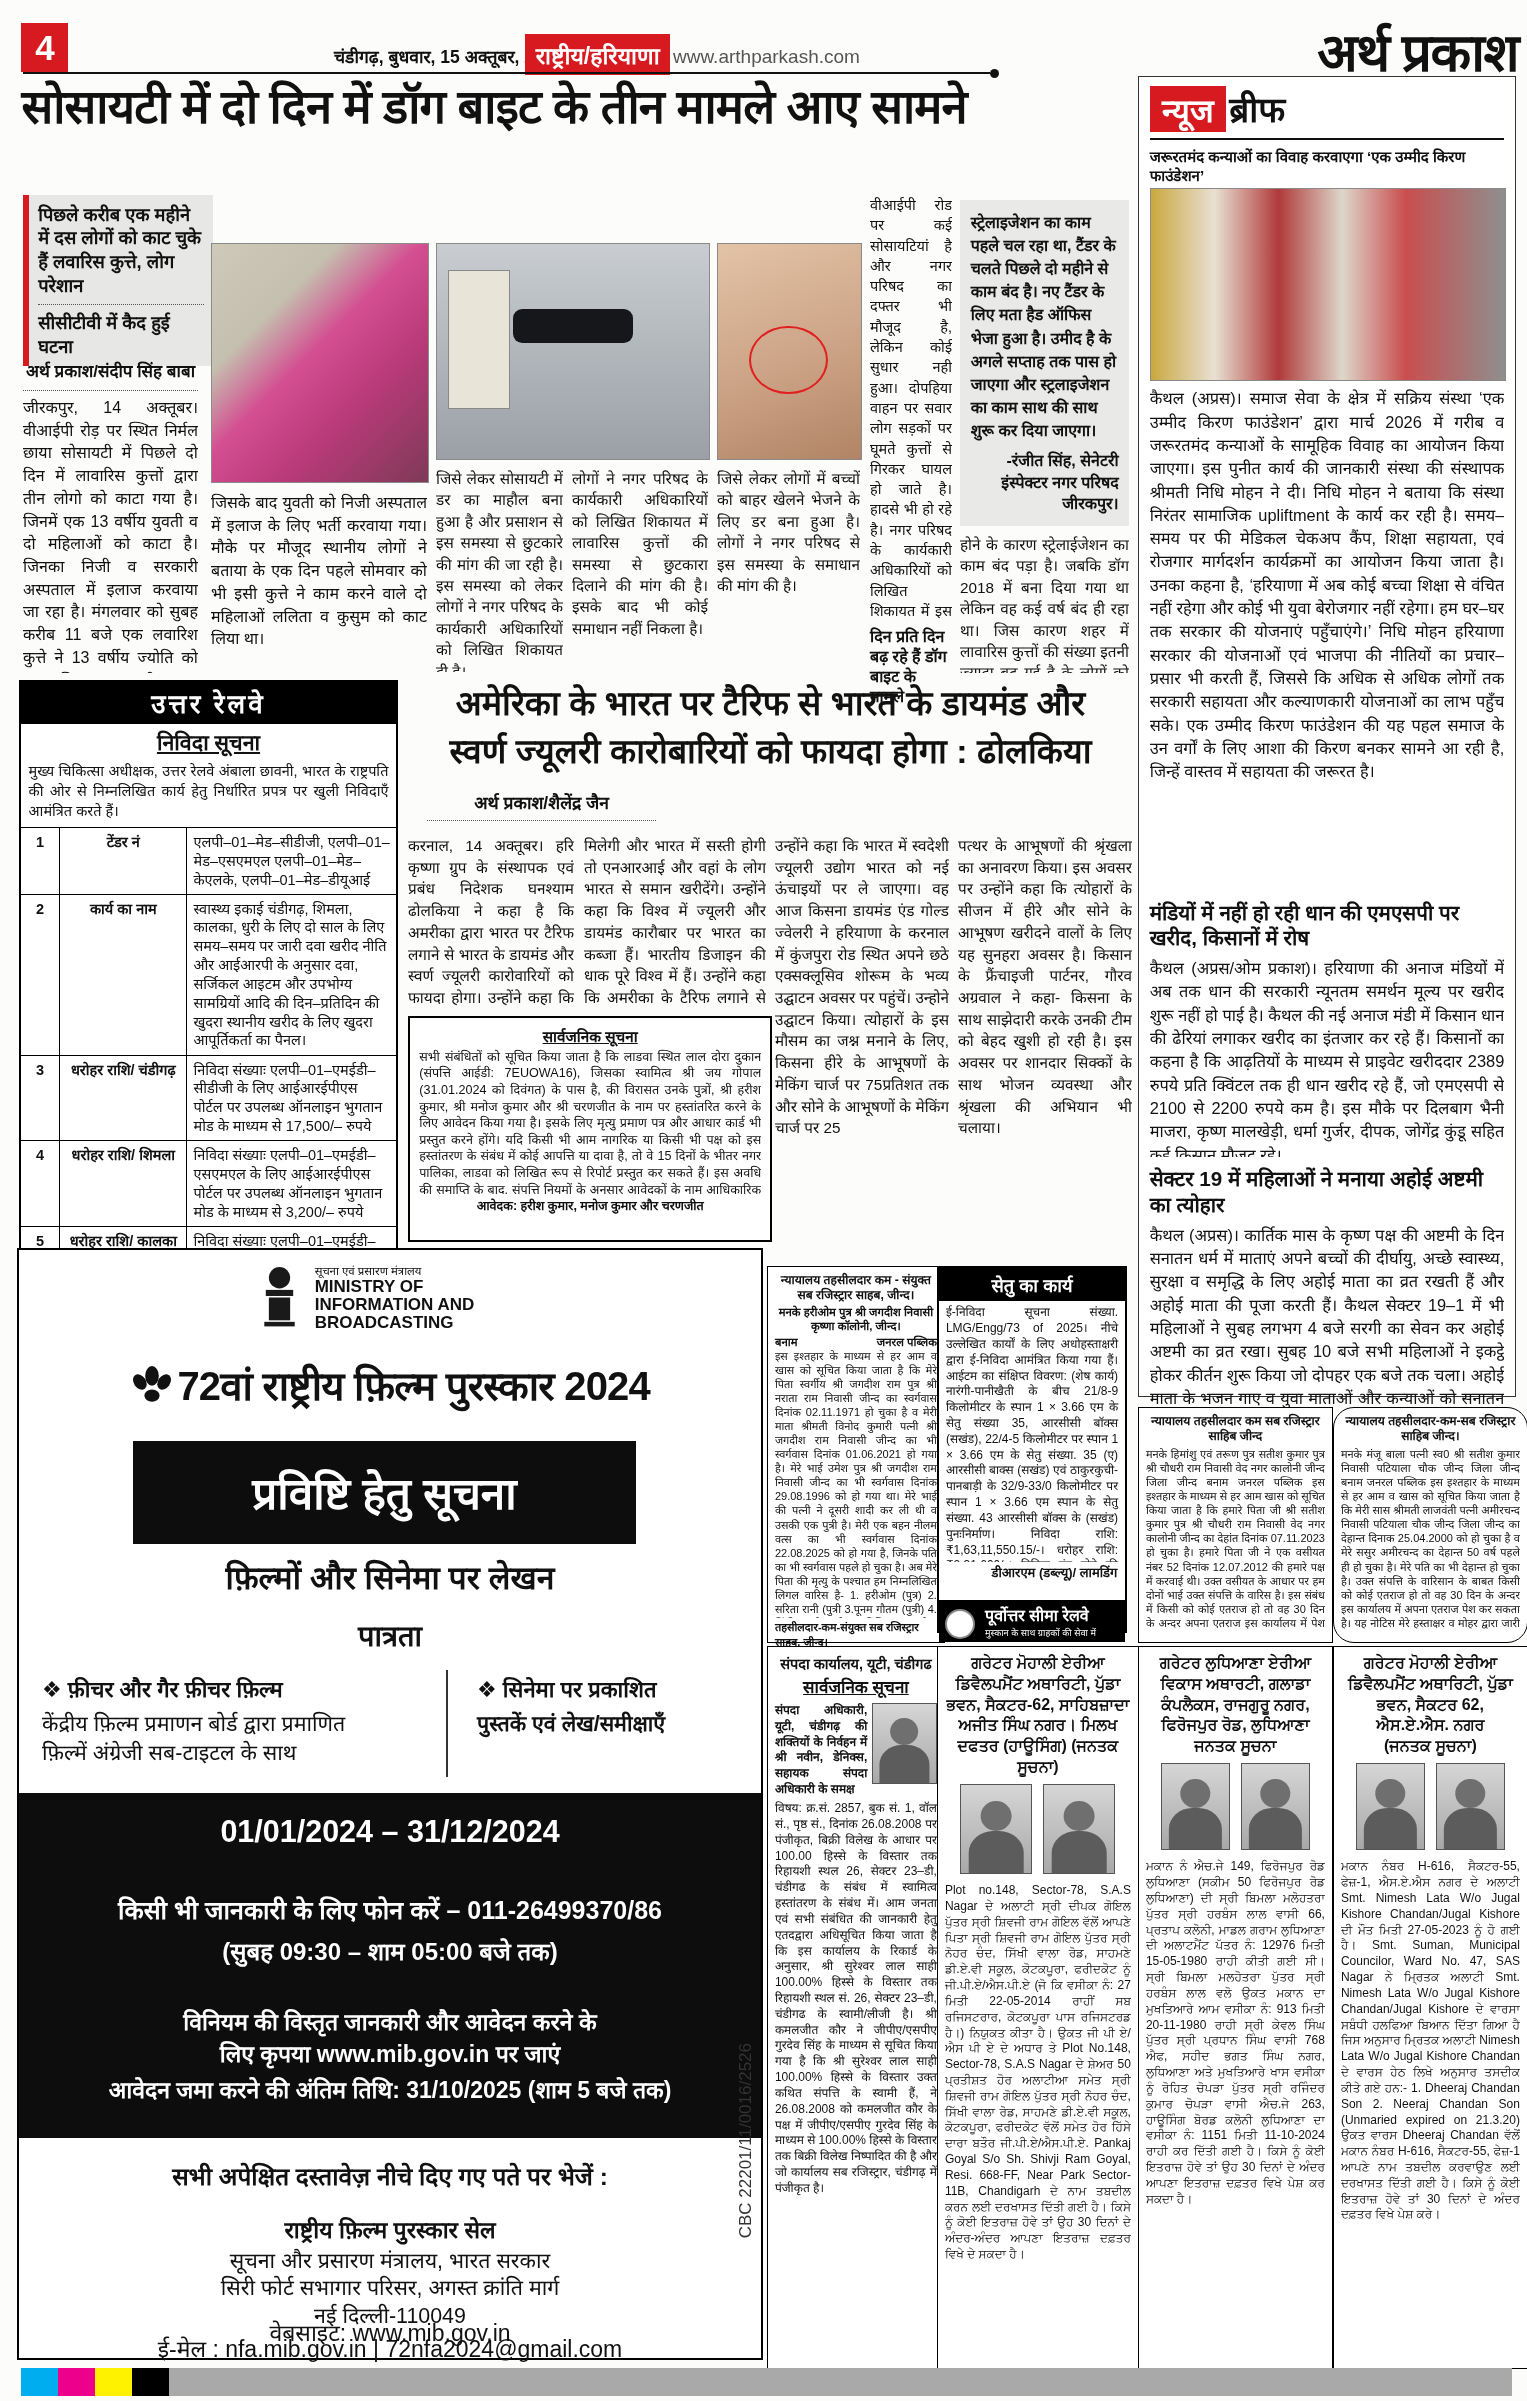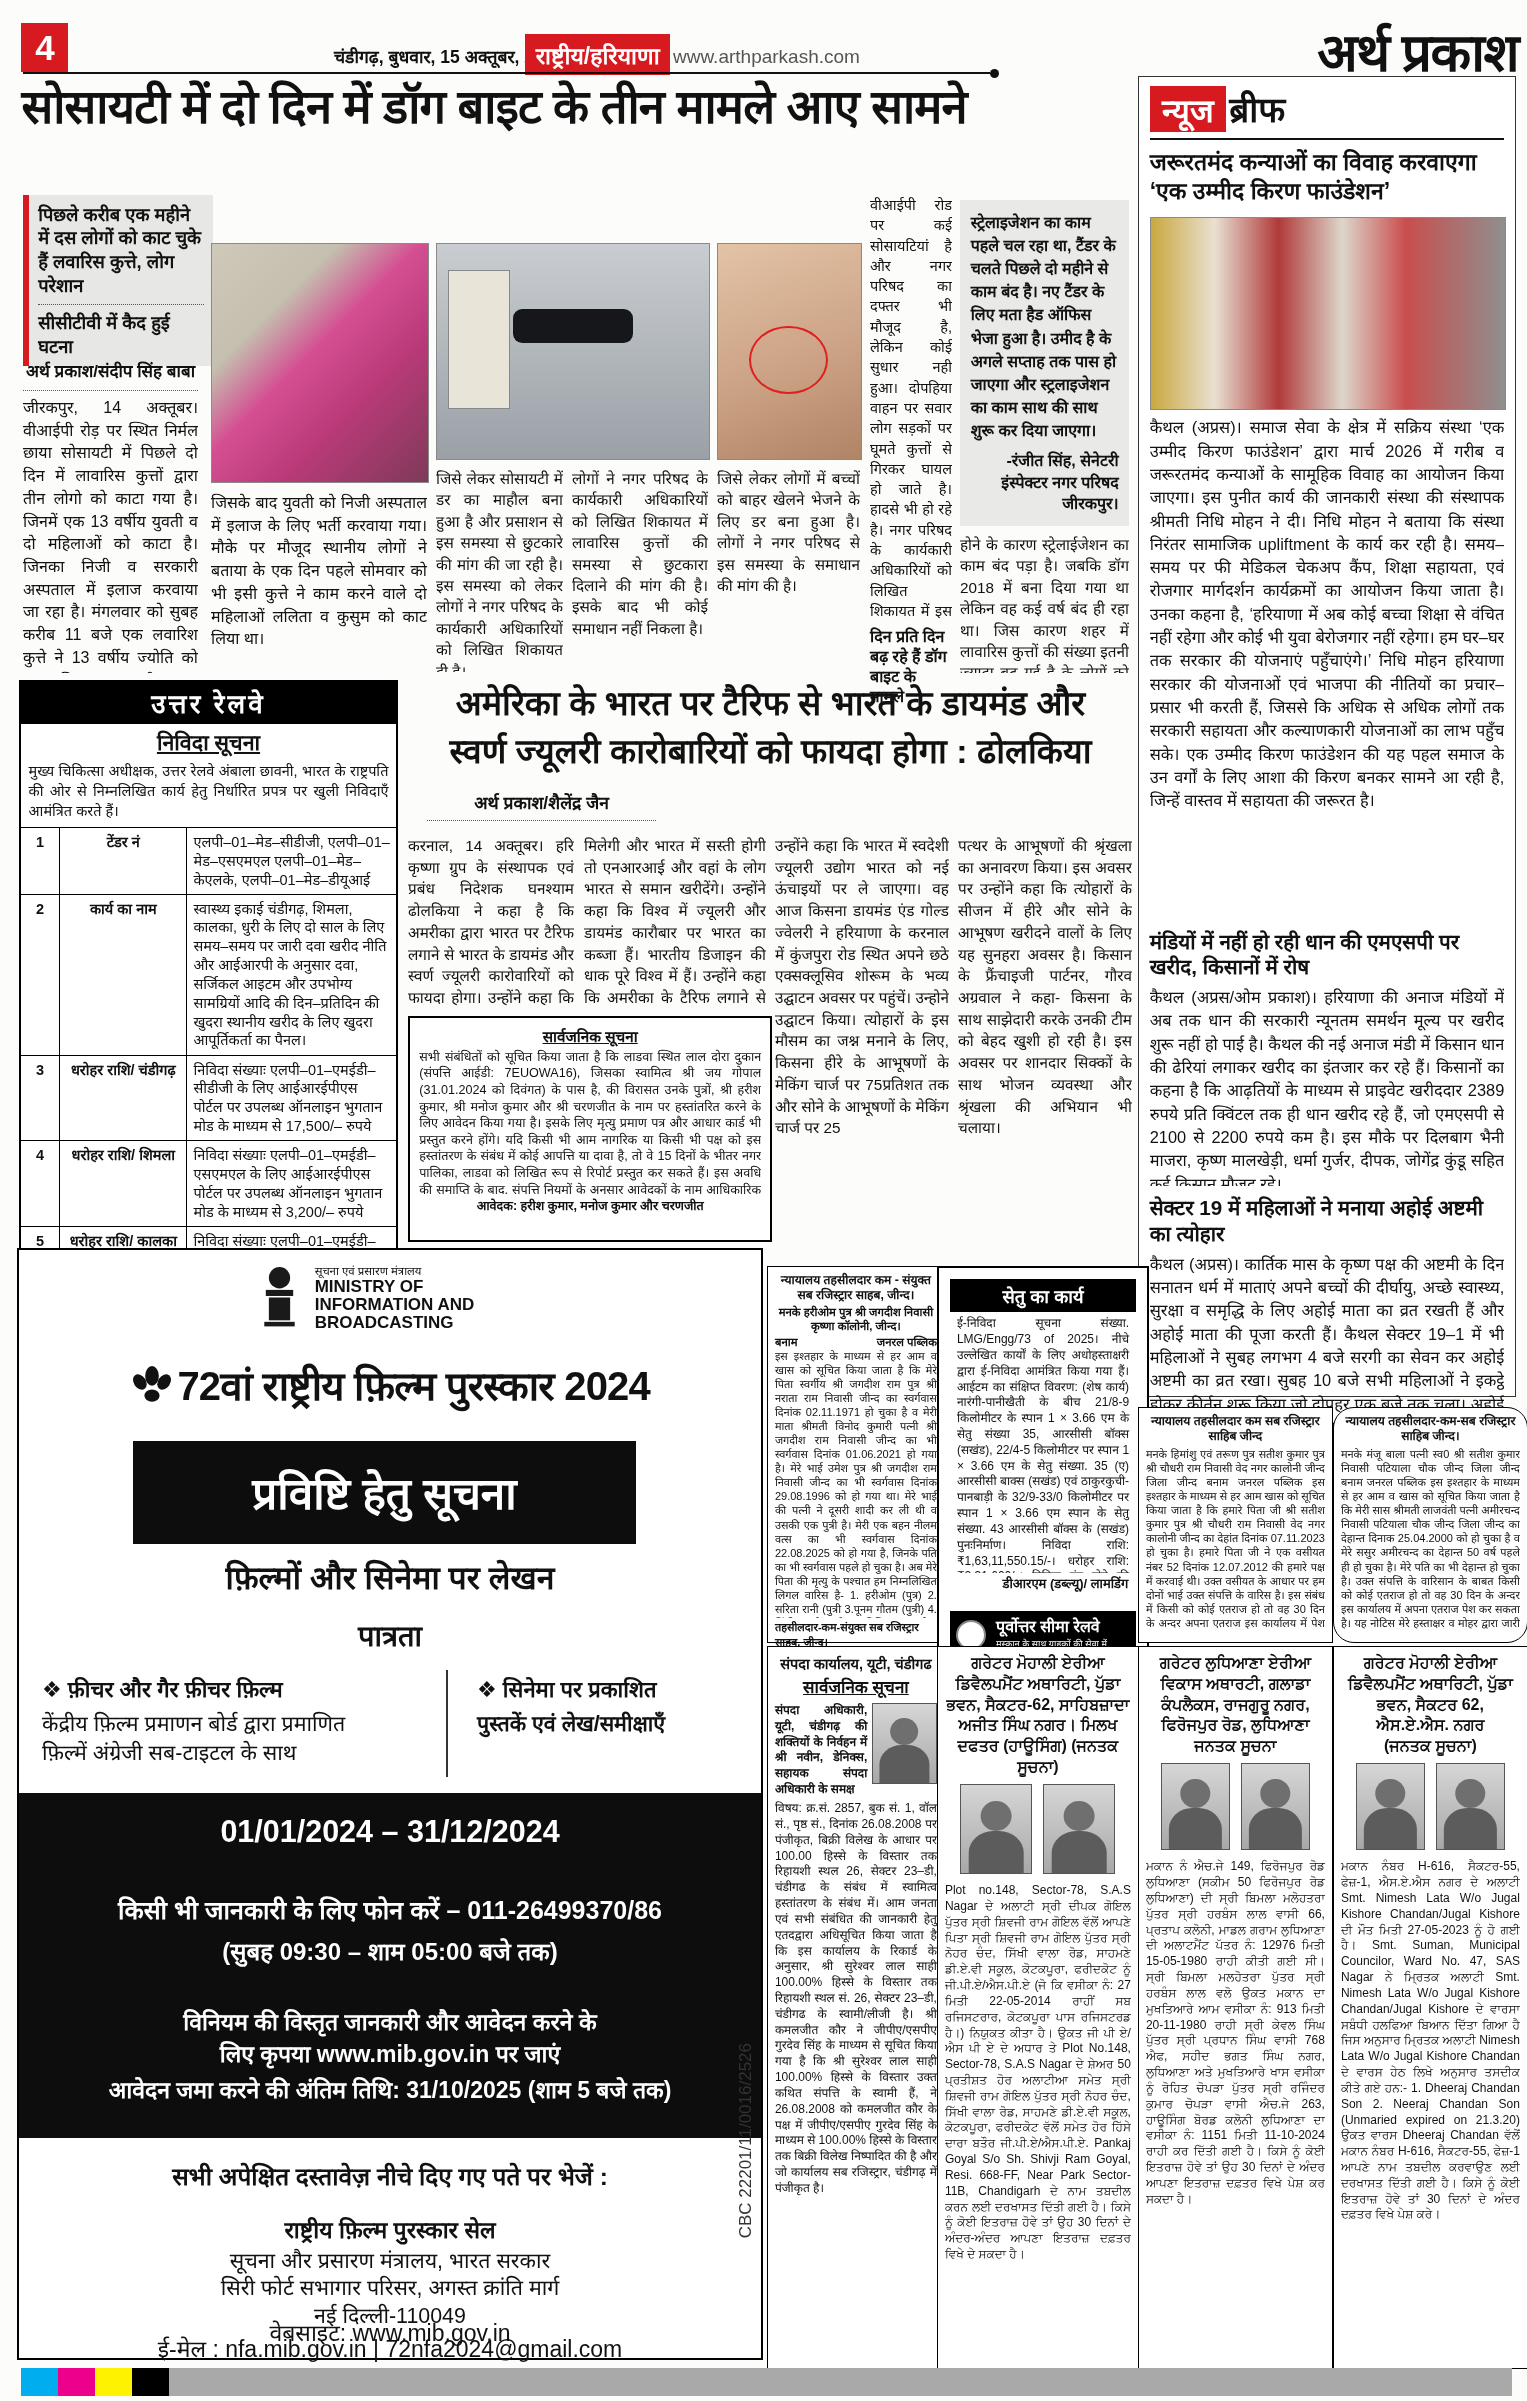--- a/index.html
+++ b/index.html
@@ -167,21 +167,21 @@
     <div class="tiny ov" style="height:145px;">सभी संबंधितों को सूचित किया जाता है कि लाडवा स्थित लाल दोरा दुकान (संपत्ति आईडी: 7EUOWA16), जिसका स्वामित्व श्री जय गोपाल (31.01.2024 को दिवंगत) के पास है, की विरासत उनके पुत्रों, श्री हरीश कुमार, श्री मनोज कुमार और श्री चरणजीत के नाम पर हस्तांतरित करने के लिए आवेदन किया गया है। इसके लिए मृत्यु प्रमाण पत्र और आधार कार्ड भी प्रस्तुत करने होंगे। यदि किसी भी आम नागरिक या किसी भी पक्ष को इस हस्तांतरण के संबंध में कोई आपत्ति या दावा है, तो वे 15 दिनों के भीतर नगर पालिका, लाडवा को लिखित रूप से रिपोर्ट प्रस्तुत कर सकते हैं। इस अवधि की समाप्ति के बाद, संपत्ति नियमों के अनुसार आवेदकों के नाम आधिकारिक रूप से पंजीकृत कर दी जाएगी।</div>
     <div class="b c" style="font-size:12.6px;margin-top:3.1px;">आवेदक: हरीश कुमार, मनोज कुमार और चरणजीत</div>
   </div>
 
   <div class="abs" style="left:1138px;top:76px;width:378px;height:1321px;border:1.5px solid #333;background:#fff;padding:7.6px 10.7px;box-sizing:border-box;">
     <div style="border-bottom:2.3px solid #111;padding-bottom:6.1px;margin-bottom:7.6px;">
       <span class="red b" style="display:inline-block;font-size:32px;padding:1.5px 12.2px;">न्यूज</span>
       <span class="b" style="font-size:35px;">ब्रीफ</span>
     </div>
 
-    <div class="b" style="font-size:23px;line-height:1.25;margin-bottom:12px;">जरूरतमंद कन्याओं का विवाह करवाएगा ‘एक उम्मीद किरण फाउंडेशन’</div>
+    <div class="b" style="font-size:15px;line-height:1.25;margin-bottom:3px;">जरूरतमंद कन्याओं का विवाह करवाएगा ‘एक उम्मीद किरण फाउंडेशन’</div>
     <div class="photo" style="width:354px;height:191px;background:linear-gradient(90deg,#caa83f 0%,#e8e0d2 18%,#b03a3a 36%,#ddd6ca 54%,#c94e4e 72%,#8f8f8f 100%);margin-bottom:6.1px;"></div>
     <div class="jt ov" style="font-size:16.4px;line-height:1.42;height:503px;">कैथल (अप्रस)। समाज सेवा के क्षेत्र में सक्रिय संस्था ‘एक उम्मीद किरण फाउंडेशन’ द्वारा मार्च 2026 में गरीब व जरूरतमंद कन्याओं के सामूहिक विवाह का आयोजन किया जाएगा। इस पुनीत कार्य की जानकारी संस्था की संस्थापक श्रीमती निधि मोहन ने दी। निधि मोहन ने बताया कि संस्था निरंतर सामाजिक upliftment के कार्य कर रही है। समय–समय पर फी मेडिकल चेकअप कैंप, शिक्षा सहायता, एवं रोजगार मार्गदर्शन कार्यक्रमों का आयोजन किया जाता है। उनका कहना है, ‘हरियाणा में अब कोई बच्चा शिक्षा से वंचित नहीं रहेगा और कोई भी युवा बेरोजगार नहीं रहेगा। हम घर–घर तक सरकार की योजनाएं पहुँचाएंगे।’ निधि मोहन हरियाणा सरकार की योजनाओं एवं भाजपा की नीतियों का प्रचार–प्रसार भी करती हैं, जिससे कि अधिक से अधिक लोगों तक सरकारी सहायता और कल्याणकारी योजनाओं का लाभ पहुँच सके। एक उम्मीद किरण फाउंडेशन की यह पहल समाज के उन वर्गों के लिए आशा की किरण बनकर सामने आ रही है, जिन्हें वास्तव में सहायता की जरूरत है।</div>
 
     <div class="b" style="font-size:20.6px;line-height:1.25;margin:9.2px 0 6.1px;">मंडियों में नहीं हो रही धान की एमएसपी पर खरीद, किसानों में रोष</div>
     <div class="jt ov" style="font-size:16.4px;line-height:1.42;height:200px;">कैथल (अप्रस/ओम प्रकाश)। हरियाणा की अनाज मंडियों में अब तक धान की सरकारी न्यूनतम समर्थन मूल्य पर खरीद शुरू नहीं हो पाई है। कैथल की नई अनाज मंडी में किसान धान की ढेरियां लगाकर खरीद का इंतजार कर रहे हैं। किसानों का कहना है कि आढ़तियों के माध्यम से प्राइवेट खरीददार 2389 रुपये प्रति क्विंटल तक ही धान खरीद रहे हैं, जो एमएसपी से 2100 से 2200 रुपये कम है। इस मौके पर दिलबाग भैनी माजरा, कृष्ण मालखेड़ी, धर्मा गुर्जर, दीपक, जोगेंद्र कुंडू सहित कई किसान मौजूद रहे।</div>
 
     <div class="b" style="font-size:20.6px;line-height:1.25;margin:9.2px 0 6.1px;">सेक्टर 19 में महिलाओं ने मनाया अहोई अष्टमी का त्योहार</div>
     <div class="jt ov" style="font-size:16.4px;line-height:1.42;height:252px;">कैथल (अप्रस)। कार्तिक मास के कृष्ण पक्ष की अष्टमी के दिन सनातन धर्म में माताएं अपने बच्चों की दीर्घायु, अच्छे स्वास्थ्य, सुरक्षा व समृद्धि के लिए अहोई माता का व्रत रखती हैं और अहोई माता की पूजा करती हैं। कैथल सेक्टर 19–1 में भी महिलाओं ने सुबह लगभग 4 बजे सरगी का सेवन कर अहोई अष्टमी का व्रत रखा। सुबह 10 बजे सभी महिलाओं ने इकट्ठे होकर कीर्तन शुरू किया जो दोपहर एक बजे तक चला। अहोई माता के भजन गाए व युवा माताओं और कन्याओं को सनातन संस्कृति व रीति–रिवाज के बारे में बताया। इसके बाद अहोई अष्टमी की कथा सुनी अपने अपने घरों में अहोई माता की मूर्ति की स्थापना की व पूजा अर्चना कर बच्चों की दीर्घायु व सुख समृद्धि की कामना की। रात को आसमान में तारों के दर्शन कर जल दिया, घर के बच्चों व पुरुषों को भोजन कराया। उसके बाद महिलाओं ने खुद भोजन किया। रात 9 बजे फिर कीर्तन शुरू हुआ जो रात 11 बजे तक चला। सबने हर्षोल्लास अहोई अष्टमी का त्योहार मनाया।</div>
   </div>
 
@@ -189,21 +189,21 @@
     <div class="c b" style="font-size:12.2px;line-height:1.25;">न्यायालय तहसीलदार कम - संयुक्त सब रजिस्ट्रार साहब, जीन्द।</div>
     <div class="c b" style="font-size:11.4px;line-height:1.25;margin-top:1.5px;">मनके हरीओम पुत्र श्री जगदीश निवासी कृष्णा कॉलोनी, जीन्द।</div>
     <div style="display:flex;justify-content:space-between;font-size:11.4px;font-weight:bold;">
       <span>बनाम</span>
       <span>जनरल पब्लिक</span>
     </div>
     <div class="tiny ov" style="font-size:11px;line-height:1.28;height:269px;">इस इश्तहार के माध्यम से हर आम व खास को सूचित किया जाता है कि मेरे पिता स्वर्गीय श्री जगदीश राम पुत्र श्री नराता राम निवासी जीन्द का स्वर्गवास दिनांक 02.11.1971 हो चुका है व मेरी माता श्रीमती विनोद कुमारी पत्नी श्री जगदीश राम निवासी जीन्द का भी स्वर्गवास दिनांक 01.06.2021 हो गया है। मेरे भाई उमेश पुत्र श्री जगदीश राम निवासी जीन्द का भी स्वर्गवास दिनांक 29.08.1996 को हो गया था। मेरे भाई की पत्नी ने दूसरी शादी कर ली थी व उसकी एक पुत्री है। मेरी एक बहन नीलम वत्स का भी स्वर्गवास दिनांक 22.08.2025 को हो गया है, जिनके पति का भी स्वर्गवास पहले हो चुका है। अब मेरे पिता की मृत्यु के पश्चात हम निम्नलिखित लिगल वारिस है- 1. हरीओम (पुत्र) 2. सरिता रानी (पुत्री 3.पूनम गौतम (पुत्री) 4. पिंकी रजनी (पुत्री) 5. विलियम वत्सदोता (पुत्र श्रीमती नीलम वत्स) 6. मीना शर्मा (पुत्रवधु) 7. भूमिका शर्मा पौत्री (पुत्री श्री उमेश) इनके इलावा उक्त मृतक का दीगर वारिस नहीं है। जिसके सम्वंध में प्रार्थी ने अपना शपथ-पत्र भी प्रस्तुत कर दिया है। इसलिए हर आम व खास को इस नोटिस/इश्तहार के माध्यम से सूचित किया जाता है कि उपरोक्त मृतक के बताए गए वारसान/उतराधिकारी के बाबत कोई शक या एतराज हो तो वह स्वयं या अपने अधिवक्ता के माध्यम से इस नोटिस के प्रकाशन के उपरान्त 30 दिन के अन्दर अन्दर इस कार्यालय के कार्य दिवस पर अपना एतराज प्रस्तुत कर सकता है। यह नोटिस बाबत इश्तहार आज दिनांक 08.10.25 को मेरे हस्ताक्षर व न्यायालय की मोहर द्वारा जारी किया गया है।</div>
     <div class="b" style="font-size:11px;margin-top:1.5px;">तहसीलदार-कम-संयुक्त सब रजिस्ट्रार साहब, जीन्द।</div>
   </div>
 
-  <div class="abs noticebox" style="left:937px;top:1266px;width:186px;height:363px;padding:11px;border-width:2.3px;">
+  <div class="abs noticebox" style="left:937px;top:1266px;width:186px;height:363px;padding:0;border-width:2.3px;">
     <div class="blackbar c b" style="font-size:18.3px;padding:3.8px 0;">सेतु का कार्य</div>
     <div class="tiny ov" style="padding:4.6px 6.9px;height:252px;font-size:12px;">ई-निविदा सूचना संख्या. LMG/Engg/73 of 2025। नीचे उल्लेखित कार्यों के लिए अधोहस्ताक्षरी द्वारा ई-निविदा आमंत्रित किया गया हैं। आईटम का संक्षिप्त विवरण: (शेष कार्य) नारंगी-पानीखैती के बीच 21/8-9 किलोमीटर के स्पान 1 × 3.66 एम के सेतु संख्या 35, आरसीसी बॉक्स (सखंड), 22/4-5 किलोमीटर पर स्पान 1 × 3.66 एम के सेतु संख्या. 35 (ए) आरसीसी बाक्स (सखंड) एवं ठाकुरकुची-पानबाड़ी के 32/9-33/0 किलोमीटर पर स्पान 1 × 3.66 एम स्पान के सेतु संख्या. 43 आरसीसी बॉक्स के (सखंड) पुनःनिर्माण। निविदा राशि: ₹1,63,11,550.15/-। धरोहर राशि: ₹2,31,600/-। निविदा बंद होने की तारीख एवं समय: 06-11-2025 तारीख के 15.00 बजे में एवं खुलेगी: 07-11-2025 तारीख के 15.00 बजे में। उपरोक्त ई-निविदा के संपूर्ण जानकारी आगामी 06-11-2025 तारीख के 15.00 बजे तक www.ireps.gov.in वेबसाइट पर उपलब्ध होगी।</div>
     <div class="b" style="font-size:13px;text-align:right;padding:1.5px 7.6px;">डीआरएम (डब्ल्यू)/ लामडिंग</div>
     <div class="blackbar" style="display:flex;align-items:flex-end;gap:10px;padding:3.8px 6.1px;margin-top:17px;">
       <span style="width:26px;height:26px;border-radius:50%;background:#fff;flex:none;display:inline-block;border:2.3px solid #888;"></span>
       <span>
         <span class="b" style="display:block;font-size:16px;">पूर्वोत्तर सीमा रेलवे</span>
         <span style="display:block;font-size:9.2px;">मुस्कान के साथ ग्राहकों की सेवा में</span>
       </span>
     </div>

